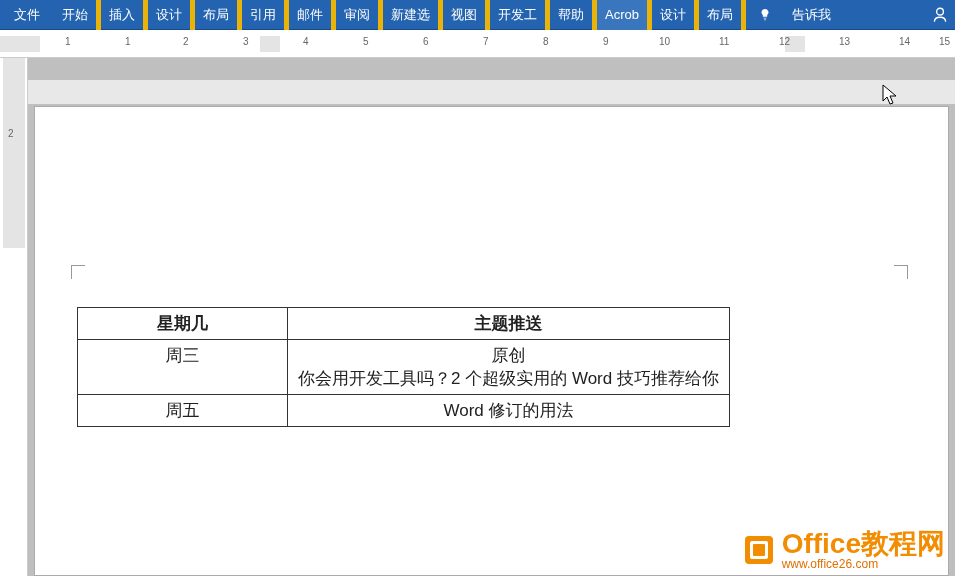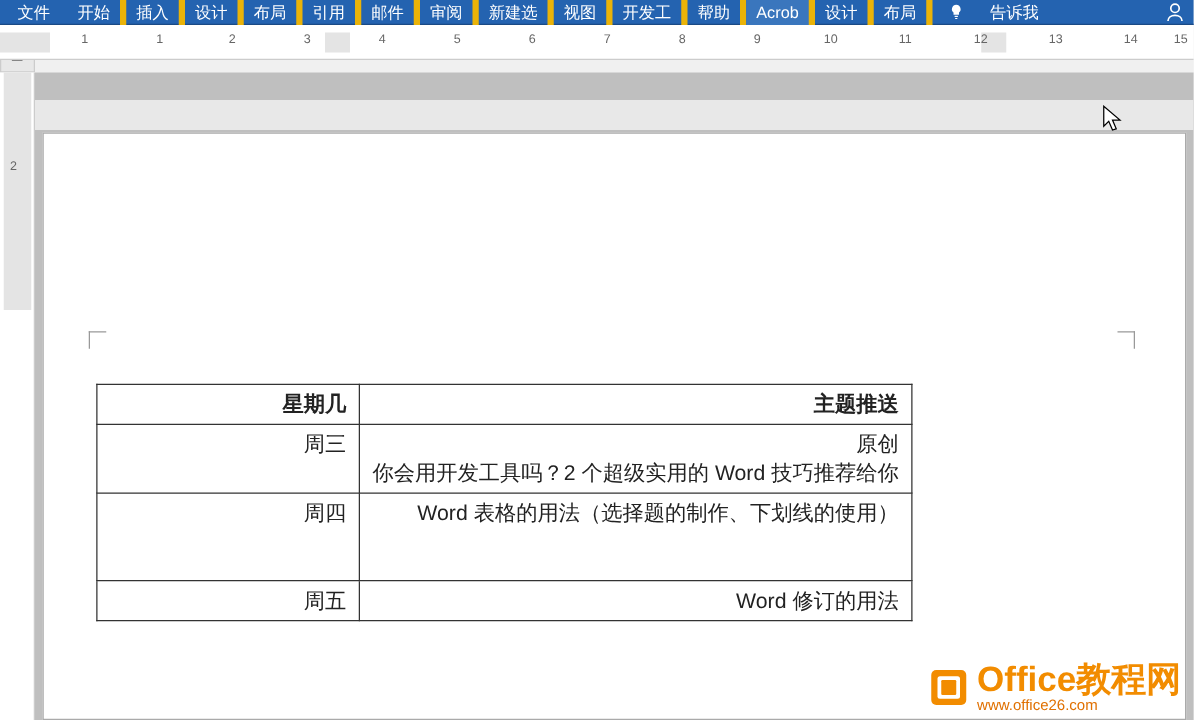--- a/index.html
+++ b/index.html
@@ -3,21 +3,21 @@
 <meta charset="utf-8">
 <style>
 * { margin: 0; padding: 0; box-sizing: border-box; }
 body {
   width: 955px; height: 576px;
   font-family: "Microsoft YaHei", Arial, sans-serif;
   background: #f0f0f0; overflow: hidden; position: relative;
 }
 .ribbon {
   display: flex; align-items: center;
-  background: #2463B0; height: 20px; color: #fff;
+  background: #2463B0; height: 30px; color: #fff;
   font-size: 13px; border-bottom: 1px solid #1a4a85;
 }
 .tab {
   padding: 0 8px; height: 30px; line-height: 30px;
   border-right: 5px solid #eab308; cursor: pointer;
   white-space: nowrap;
 }
 .tab.file { padding: 0 14px; border-right: none; }
 .tab.active { background: #3a76bd; }
 .tellme-wrap {
@@ -58,21 +58,21 @@
 .crop { position:absolute; width:14px; height:14px; }
 .crop.tl { top:158px; left:36px; border-top:1px solid #999; border-left:1px solid #999;}
 .crop.tr { top:158px; right:40px; border-top:1px solid #999; border-right:1px solid #999;}
 .content-table {
   position: absolute; top: 200px; left: 42px; right: 46px;
   border-collapse: collapse; width: auto;
   font-size: 17px; color: #222;
 }
 .content-table td, .content-table th {
   border: 1px solid #333; padding: 4px 10px; vertical-align: top;
-  text-align: right; font-weight: normal;
+  text-align: center; font-weight: normal;
 }
 .content-table th { font-weight: 700; }
 .col-a { width: 210px; }
 .row-tall { height: 70px; }
 .cursor {
   position: absolute; pointer-events: none;
   width: 18px; height: 24px;
 }
 .watermark {
   position: absolute; right: 10px; bottom: 6px;
@@ -162,24 +162,20 @@
       <tbody>
           <tr>
         <th class="col-a">星期几</th>
         <th>主题推送</th>
       </tr>
       <tr>
         <td class="col-a">周三</td>
         <td style="white-space:pre-line">原创
 你会用开发工具吗？2 个超级实用的 Word 技巧推荐给你</td>
       </tr>
-      <tr class="row-tall">
-        <td class="col-a">周四</td>
-        <td>Word 表格的用法（选择题的制作、下划线的使用）</td>
-      </tr>
       <tr>
         <td class="col-a">周五</td>
         <td>Word 修订的用法</td>
       </tr>
     </tbody>
       </table>
   </div>
 </div>
 
 <div class="cursor" style="left:882px; top:84px;">

